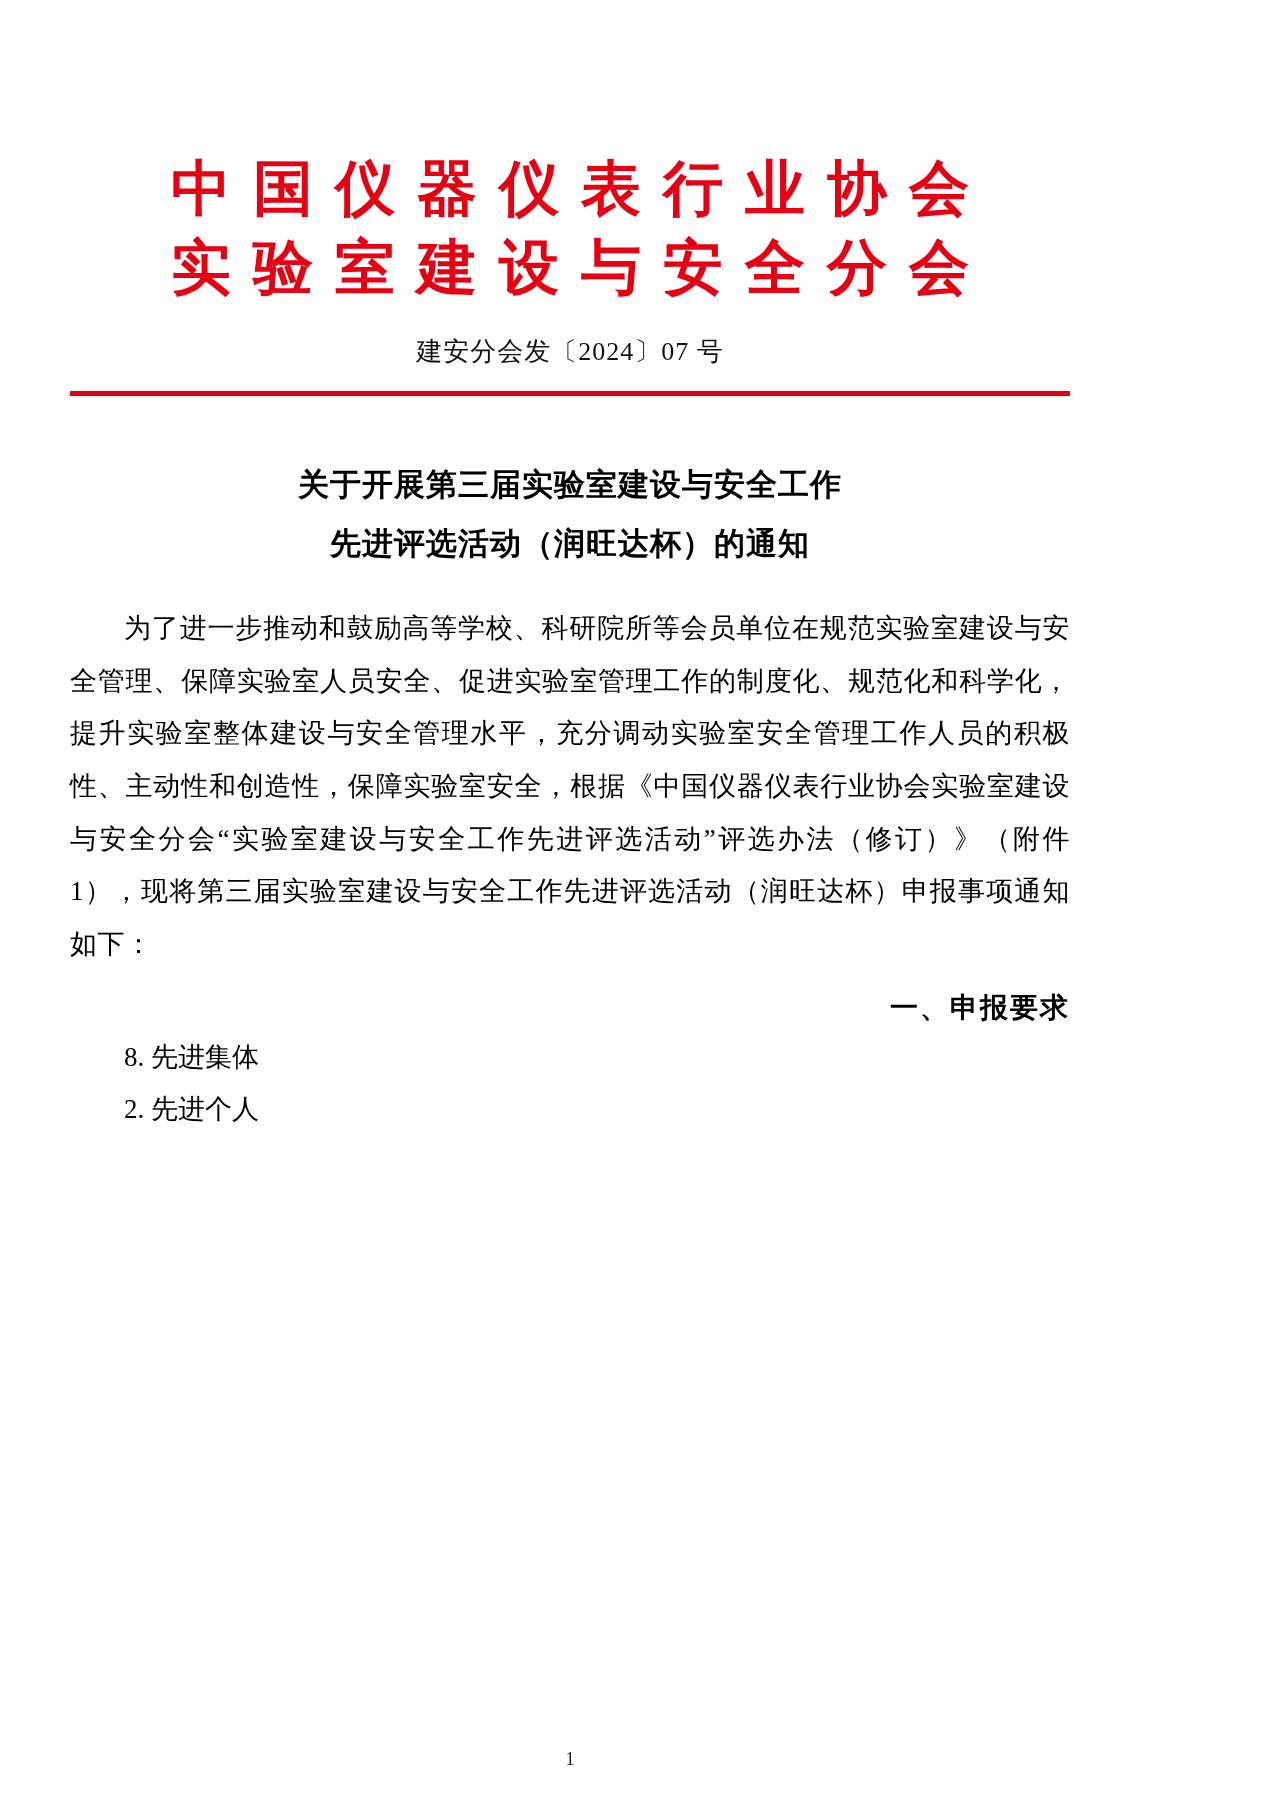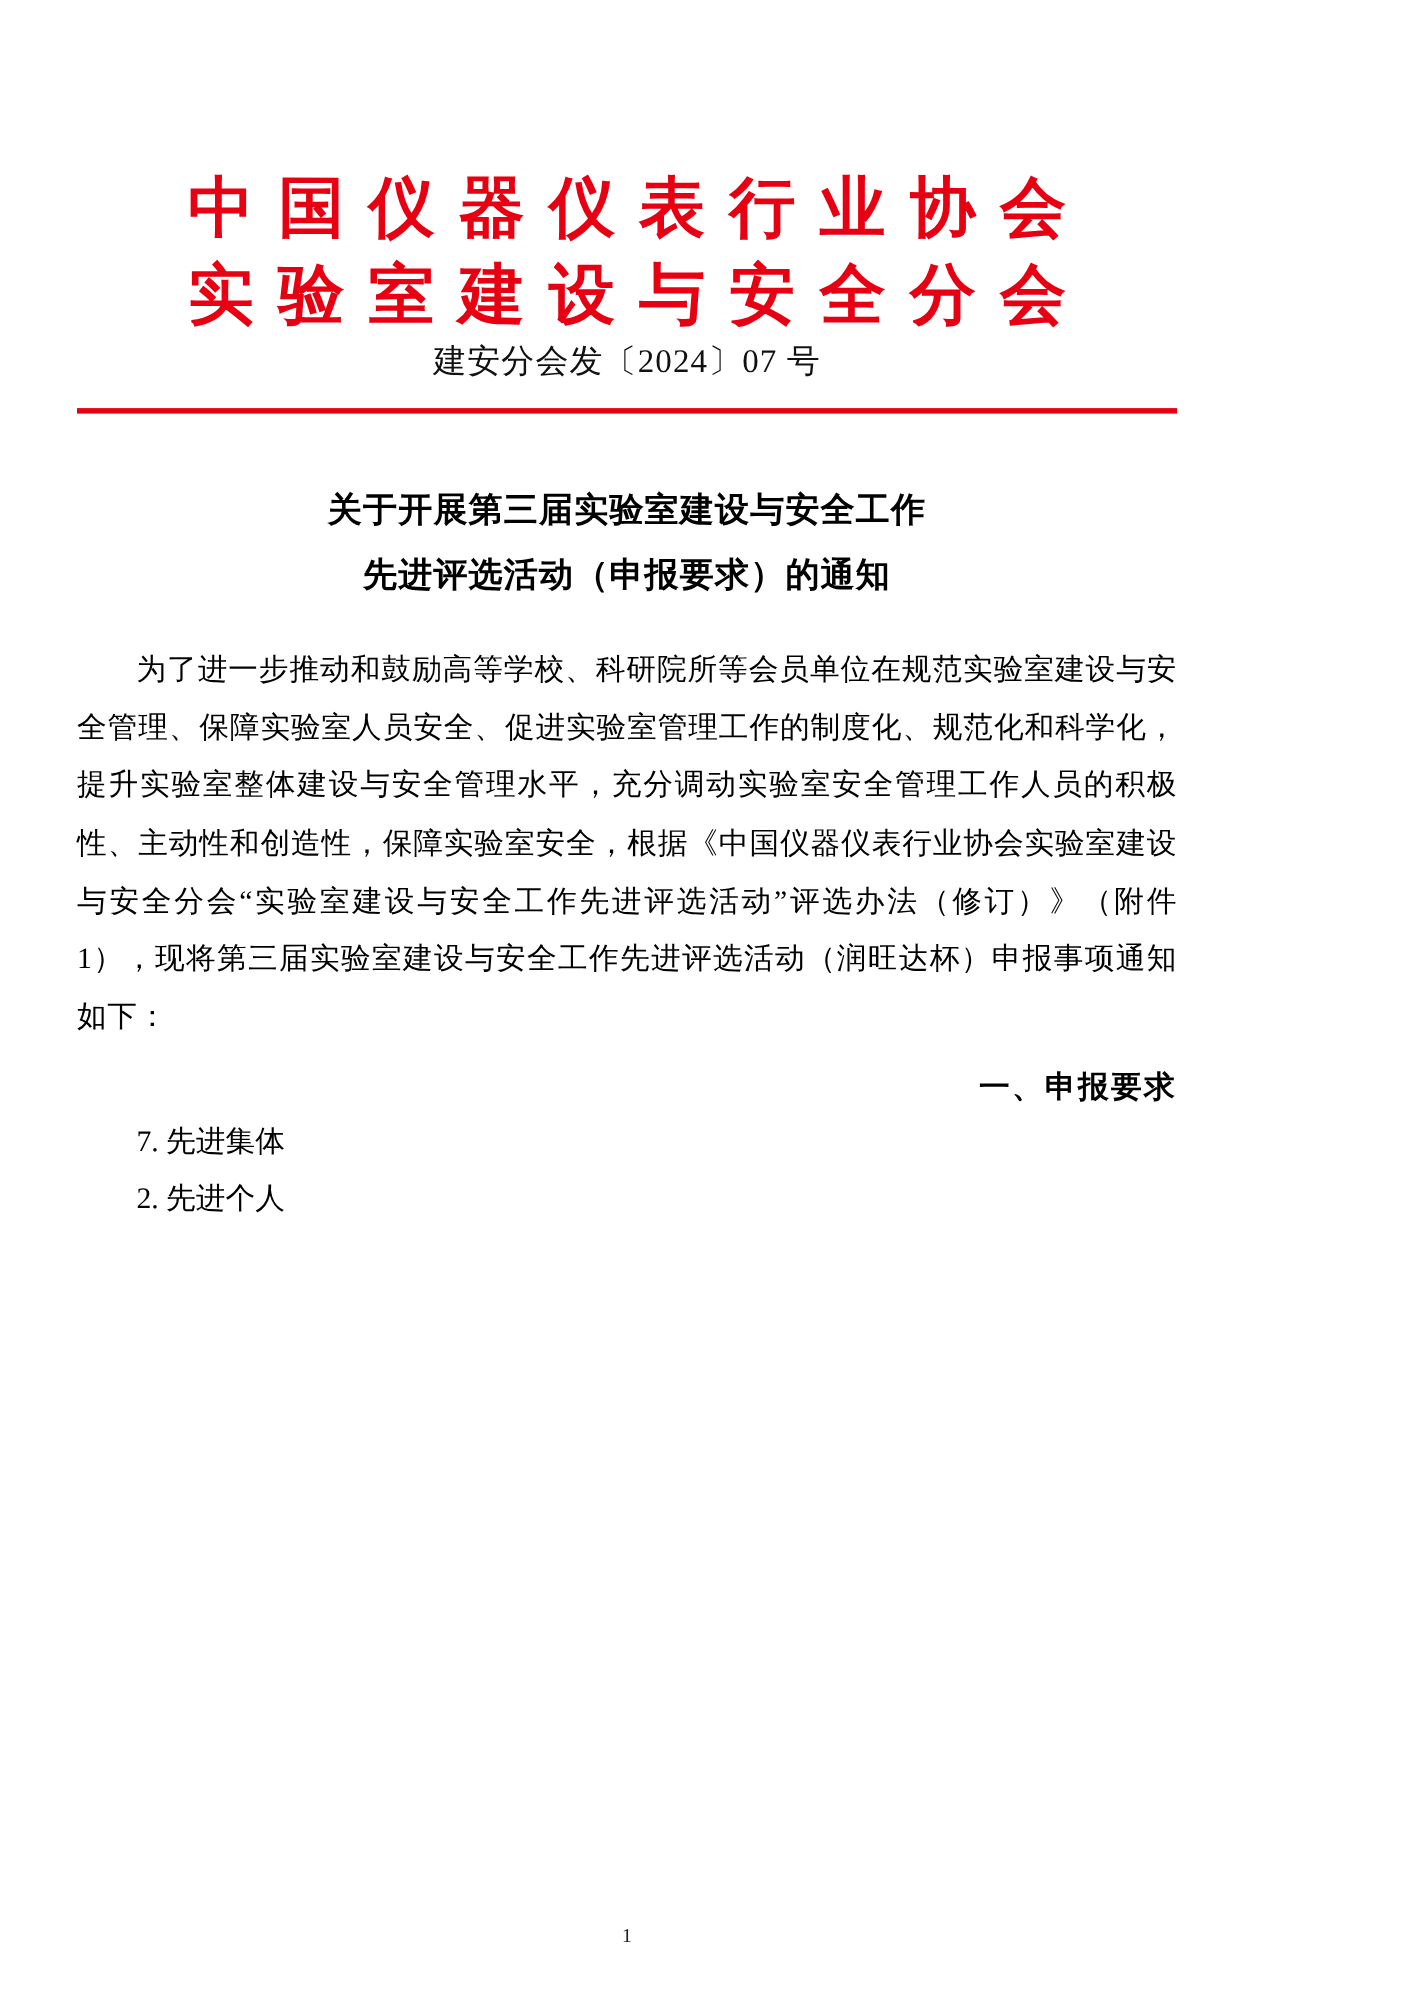--- a/index.html
+++ b/index.html
@@ -33,21 +33,22 @@
     color: #e60012;
     font-family: "Liberation Serif", "DejaVu Serif", serif;
     font-weight: bold;
     font-size: 60px;
     letter-spacing: 22px;
     line-height: 1.32;
     text-indent: 22px;
     white-space: nowrap;
   }
   .doc-number {
-    font-size: 30px;
+    margin-top: 26px;
+    font-size: 26px;
     letter-spacing: 1px;
     color: #111;
     font-family: "Liberation Serif", "DejaVu Serif", serif;
   }
   .red-rule {
     margin: 22px auto 0 auto;
     width: 1000px;
     height: 5px;
     background: #e60012;
   }
@@ -116,24 +117,24 @@
 
   <div class="letterhead">
     <div class="lh-line">中国仪器仪表行业协会</div>
     <div class="lh-line">实验室建设与安全分会</div>
     <div class="doc-number">建安分会发〔2024〕07 号</div>
     <div class="red-rule"></div>
   </div>
 
   <div class="doc-title">
     <div>关于开展第三届实验室建设与安全工作</div>
-    <div>先进评选活动（申报要求）的通知</div>
+    <div>先进评选活动（润旺达杯）的通知</div>
   </div>
 
   <div class="body-wrap">
     <p class="para indent">为了进一步推动和鼓励高等学校、科研院所等会员单位在规范实验室建设与安全管理、保障实验室人员安全、促进实验室管理工作的制度化、规范化和科学化，提升实验室整体建设与安全管理水平，充分调动实验室安全管理工作人员的积极性、主动性和创造性，保障实验室安全，根据《中国仪器仪表行业协会实验室建设与安全分会“实验室建设与安全工作先进评选活动”评选办法（修订）》（附件 1），现将第三届实验室建设与安全工作先进评选活动（润旺达杯）申报事项通知如下：</p>
     <p class="section-head">一、申报要求</p>
-    <p class="sub-head">7. 先进集体</p>
+    <p class="sub-head">8. 先进集体</p>
     <p class="sub-head">2. 先进个人</p>
   </div>
 
   <div class="page-number">1</div>
 </div>
 
 </body></html>

